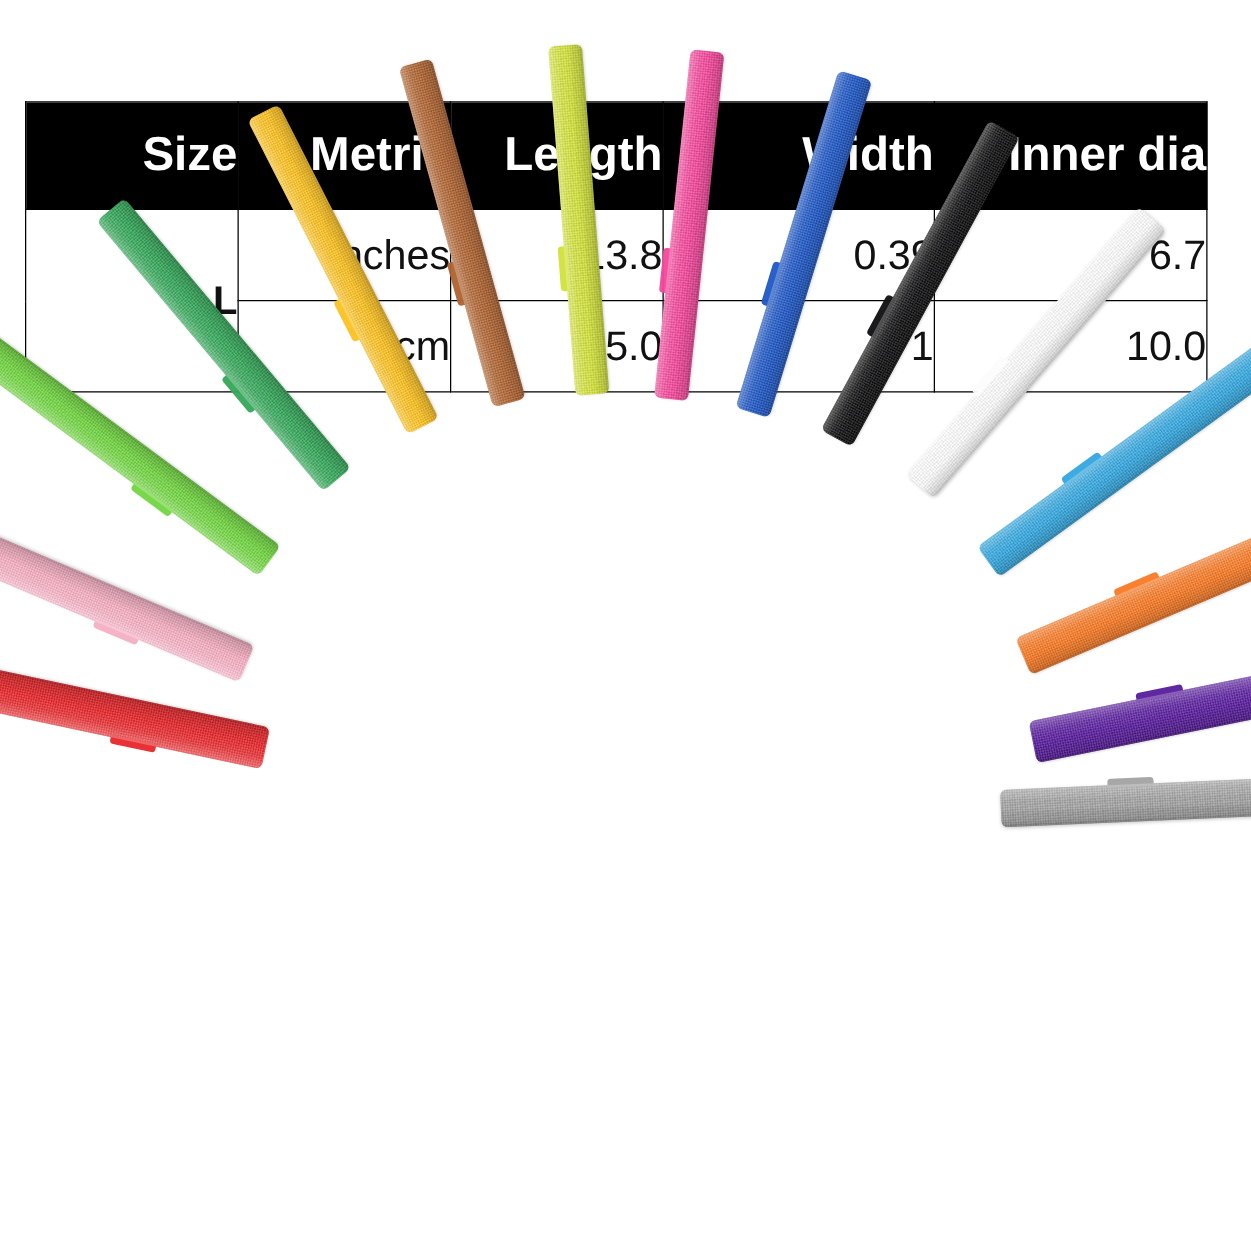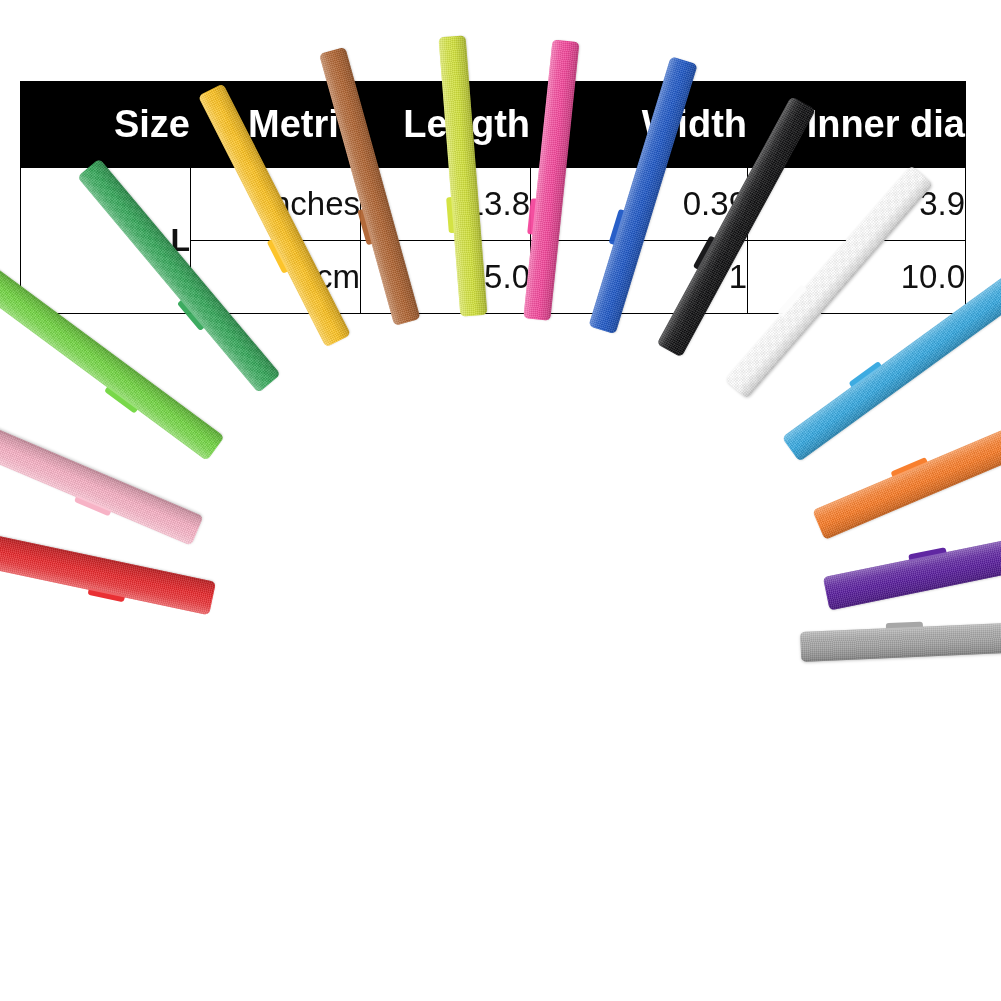--- a/index.html
+++ b/index.html
@@ -124,21 +124,21 @@
       <th>Width</th>
       <th>Inner dia</th>
     </tr>
   </thead>
   <tbody>
     <tr>
       <td class="size-cell" rowspan="2">L</td>
       <td>inches</td>
       <td>13.8</td>
       <td>0.39</td>
-      <td>3.9</td>
+      <td>6.7</td>
     </tr>
     <tr>
       <td>cm</td>
       <td>35.0</td>
       <td>1</td>
       <td>10.0</td>
     </tr>
   </tbody>
 </table>
 

